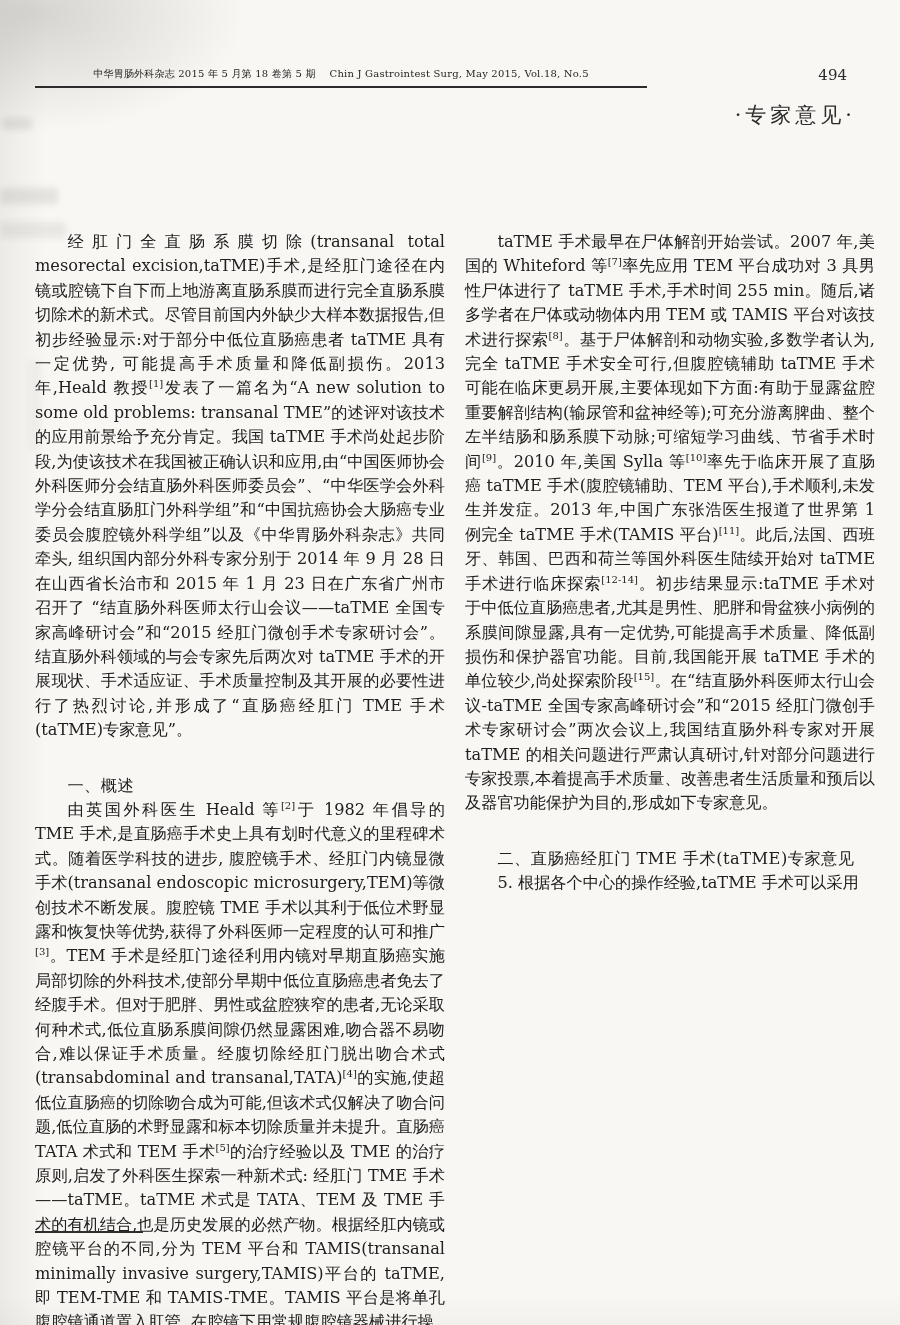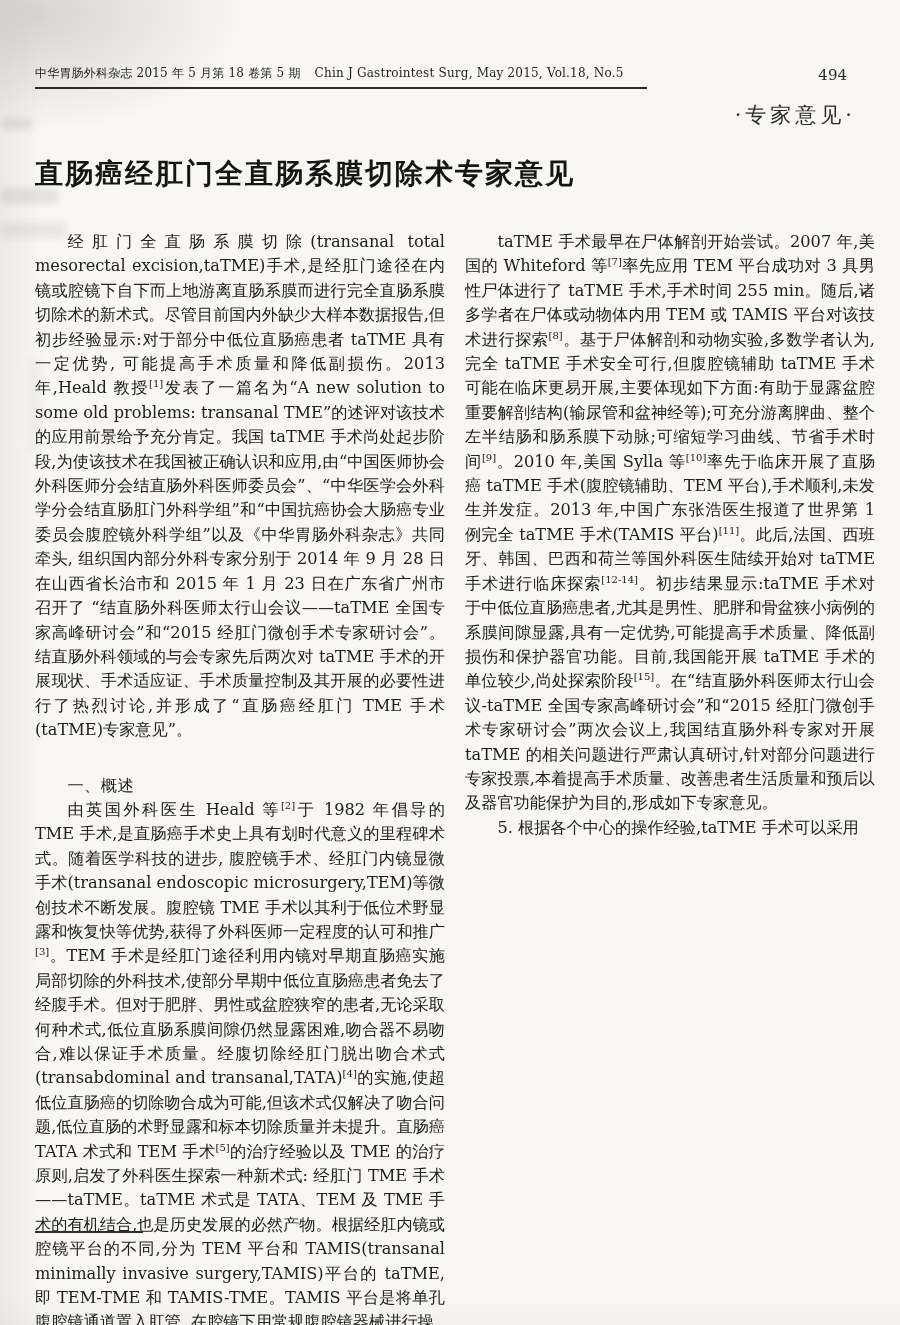--- a/index.html
+++ b/index.html
@@ -19,23 +19,24 @@
       linear-gradient(0deg, rgba(125,122,115,0.05), rgba(0,0,0,0) 30px),
       #f8f7f3;
   }
   
   .page-header{position:absolute;left:35px;top:62px;width:830px;height:30px;}
   .journal-line{
     display:inline-block;
     width:612px;
     border-bottom:2px solid #2c2c2c;
     padding-bottom:5px;
-    font-size:12px;
+    font-size:10px;
     white-space:nowrap;
     letter-spacing:0.2px;
+    text-align:center;
   }
   .journal-line .en{margin-left:14px;}
   .page-number{position:absolute;right:18px;top:4px;font-size:15px;color:#2a2a2a;}
   .section-label{
     position:absolute;right:44px;top:101px;
     font-size:21px;letter-spacing:4px;color:#2b2b2b;
     font-family:"DejaVu Serif","Liberation Serif",serif;
   }
   
   .article-title{
@@ -82,30 +83,30 @@
 
   <header class="page-header">
     <div class="journal-line">
       <span class="cn">中华胃肠外科杂志 2015 年 5 月第 18 卷第 5 期</span><span class="en">Chin J Gastrointest Surg, May 2015, Vol.18, No.5</span>
     </div>
     <div class="page-number">494</div>
   </header>
 
   <div class="section-label">·专家意见·</div>
 
-  <h1 class="article-title">直肠癌经肛门全直肠系膜切除术专家意见</h1>
 
   <main class="columns">
     <section class="col">
       <p class="indent">经肛门全直肠系膜切除(transanal total mesorectal excision,taTME)手术,是经肛门途径在内镜或腔镜下自下而上地游离直肠系膜而进行完全直肠系膜切除术的新术式。尽管目前国内外缺少大样本数据报告,但初步经验显示:对于部分中低位直肠癌患者 taTME 具有一定优势, 可能提高手术质量和降低副损伤。2013 年,Heald 教授<sup>[1]</sup>发表了一篇名为“A new solution to some old problems: transanal TME”的述评对该技术的应用前景给予充分肯定。我国 taTME 手术尚处起步阶段,为使该技术在我国被正确认识和应用,由“中国医师协会外科医师分会结直肠外科医师委员会”、“中华医学会外科学分会结直肠肛门外科学组”和“中国抗癌协会大肠癌专业委员会腹腔镜外科学组”以及《中华胃肠外科杂志》共同牵头, 组织国内部分外科专家分别于 2014 年 9 月 28 日在山西省长治市和 2015 年 1 月 23 日在广东省广州市召开了 “结直肠外科医师太行山会议——taTME 全国专家高峰研讨会”和“2015 经肛门微创手术专家研讨会”。结直肠外科领域的与会专家先后两次对 taTME 手术的开展现状、手术适应证、手术质量控制及其开展的必要性进行了热烈讨论,并形成了“直肠癌经肛门 TME 手术(taTME)专家意见”。</p>
       <p class="indent heading">一、概述</p>
       <p class="indent">由英国外科医生 Heald 等<sup>[2]</sup>于 1982 年倡导的 TME 手术,是直肠癌手术史上具有划时代意义的里程碑术式。随着医学科技的进步, 腹腔镜手术、经肛门内镜显微手术(transanal endoscopic microsurgery,TEM)等微创技术不断发展。腹腔镜 TME 手术以其利于低位术野显露和恢复快等优势,获得了外科医师一定程度的认可和推广<sup>[3]</sup>。TEM 手术是经肛门途径利用内镜对早期直肠癌实施局部切除的外科技术,使部分早期中低位直肠癌患者免去了经腹手术。但对于肥胖、男性或盆腔狭窄的患者,无论采取何种术式,低位直肠系膜间隙仍然显露困难,吻合器不易吻合,难以保证手术质量。经腹切除经肛门脱出吻合术式(transabdominal and transanal,TATA)<sup>[4]</sup>的实施,使超低位直肠癌的切除吻合成为可能,但该术式仅解决了吻合问题,低位直肠的术野显露和标本切除质量并未提升。直肠癌 TATA 术式和 TEM 手术<sup>[5]</sup>的治疗经验以及 TME 的治疗原则,启发了外科医生探索一种新术式: 经肛门 TME 手术——taTME。taTME 术式是 TATA、TEM 及 TME 手术的有机结合,也是历史发展的必然产物。根据经肛内镜或腔镜平台的不同,分为 TEM 平台和 TAMIS(transanal minimally invasive surgery,TAMIS)平台的 taTME,即 TEM-TME 和 TAMIS-TME。TAMIS 平台是将单孔腹腔镜通道置入肛管, 在腔镜下用常规腹腔镜器械进行操</p>
     </section>
     <section class="col">
       <p class="indent">taTME 手术最早在尸体解剖开始尝试。2007 年,美国的 Whiteford 等<sup>[7]</sup>率先应用 TEM 平台成功对 3 具男性尸体进行了 taTME 手术,手术时间 255 min。随后,诸多学者在尸体或动物体内用 TEM 或 TAMIS 平台对该技术进行探索<sup>[8]</sup>。基于尸体解剖和动物实验,多数学者认为,完全 taTME 手术安全可行,但腹腔镜辅助 taTME 手术可能在临床更易开展,主要体现如下方面:有助于显露盆腔重要解剖结构(输尿管和盆神经等);可充分游离脾曲、整个左半结肠和肠系膜下动脉;可缩短学习曲线、节省手术时间<sup>[9]</sup>。2010 年,美国 Sylla 等<sup>[10]</sup>率先于临床开展了直肠癌 taTME 手术(腹腔镜辅助、TEM 平台),手术顺利,未发生并发症。2013 年,中国广东张浩医生报道了世界第 1 例完全 taTME 手术(TAMIS 平台)<sup>[11]</sup>。此后,法国、西班牙、韩国、巴西和荷兰等国外科医生陆续开始对 taTME 手术进行临床探索<sup>[12-14]</sup>。初步结果显示:taTME 手术对于中低位直肠癌患者,尤其是男性、肥胖和骨盆狭小病例的系膜间隙显露,具有一定优势,可能提高手术质量、降低副损伤和保护器官功能。目前,我国能开展 taTME 手术的单位较少,尚处探索阶段<sup>[15]</sup>。在“结直肠外科医师太行山会议-taTME 全国专家高峰研讨会”和“2015 经肛门微创手术专家研讨会”两次会议上,我国结直肠外科专家对开展 taTME 的相关问题进行严肃认真研讨,针对部分问题进行专家投票,本着提高手术质量、改善患者生活质量和预后以及器官功能保护为目的,形成如下专家意见。</p>
+      <p class="indent heading">二、直肠癌经肛门 TME 手术(taTME)专家意见</p>
       <p class="indent">5. 根据各个中心的操作经验,taTME 手术可以采用</p>
     </section>
   </main>
 
   <footer class="footnote">
     <div class="footnote-rule"></div>
   </footer>
 
 </div>
 

